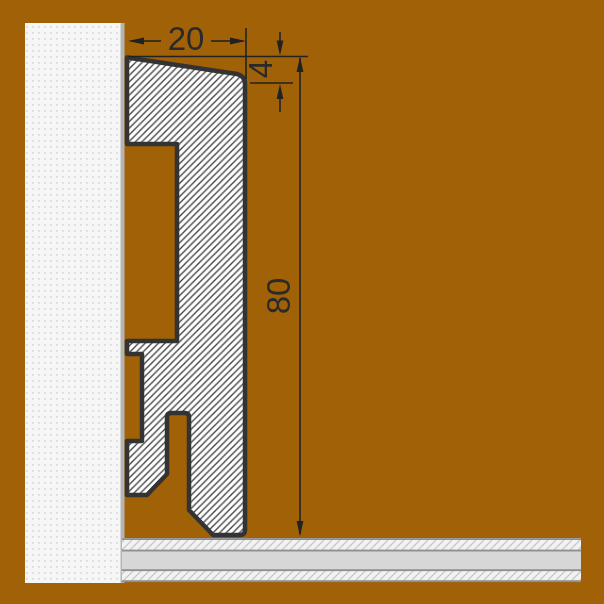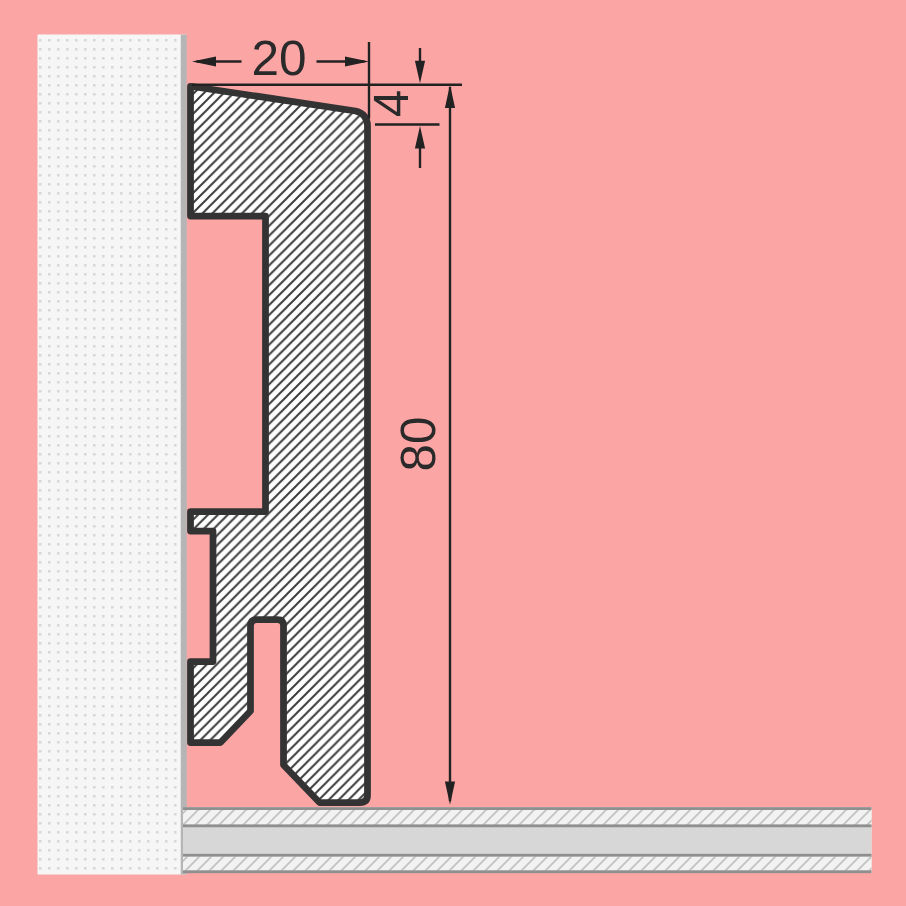--- a/index.html
+++ b/index.html
@@ -8,21 +8,21 @@
     background: #ffffff;
     width: 604px;
     height: 604px;
     overflow: hidden;
     font-family: "Liberation Sans", sans-serif;
   }
   .stage {
     position: relative;
     width: 604px;
     height: 604px;
-    background: #fca5a5;
+    background: #a16207;
   }
   svg { display: block; }
   text {
     font-family: "Liberation Sans", sans-serif;
     font-size: 33px;
     fill: #2a2a2a;
   }
 </style>
 </head>
 <body>

